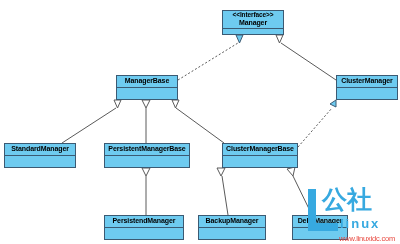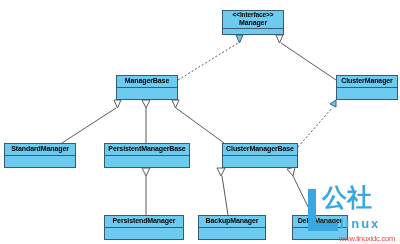--- a/index.html
+++ b/index.html
@@ -103,21 +103,21 @@
   }
   .wm-cn {
     position: absolute;
     left: 20px;
     top: 2px;
     font-size: 25px;
     font-weight: bold;
     color: #37a9e0;
     line-height: 1;
     letter-spacing: 0px;
-    font-family: Liberation Mono, monospace;
+    font-family: Liberation Sans, sans-serif;
   }
   .wm-linux {
     position: absolute;
     left: 38px;
     top: 32px;
     font-size: 13px;
     font-weight: bold;
     color: #37a9e0;
     letter-spacing: 2px;
     line-height: 1;

